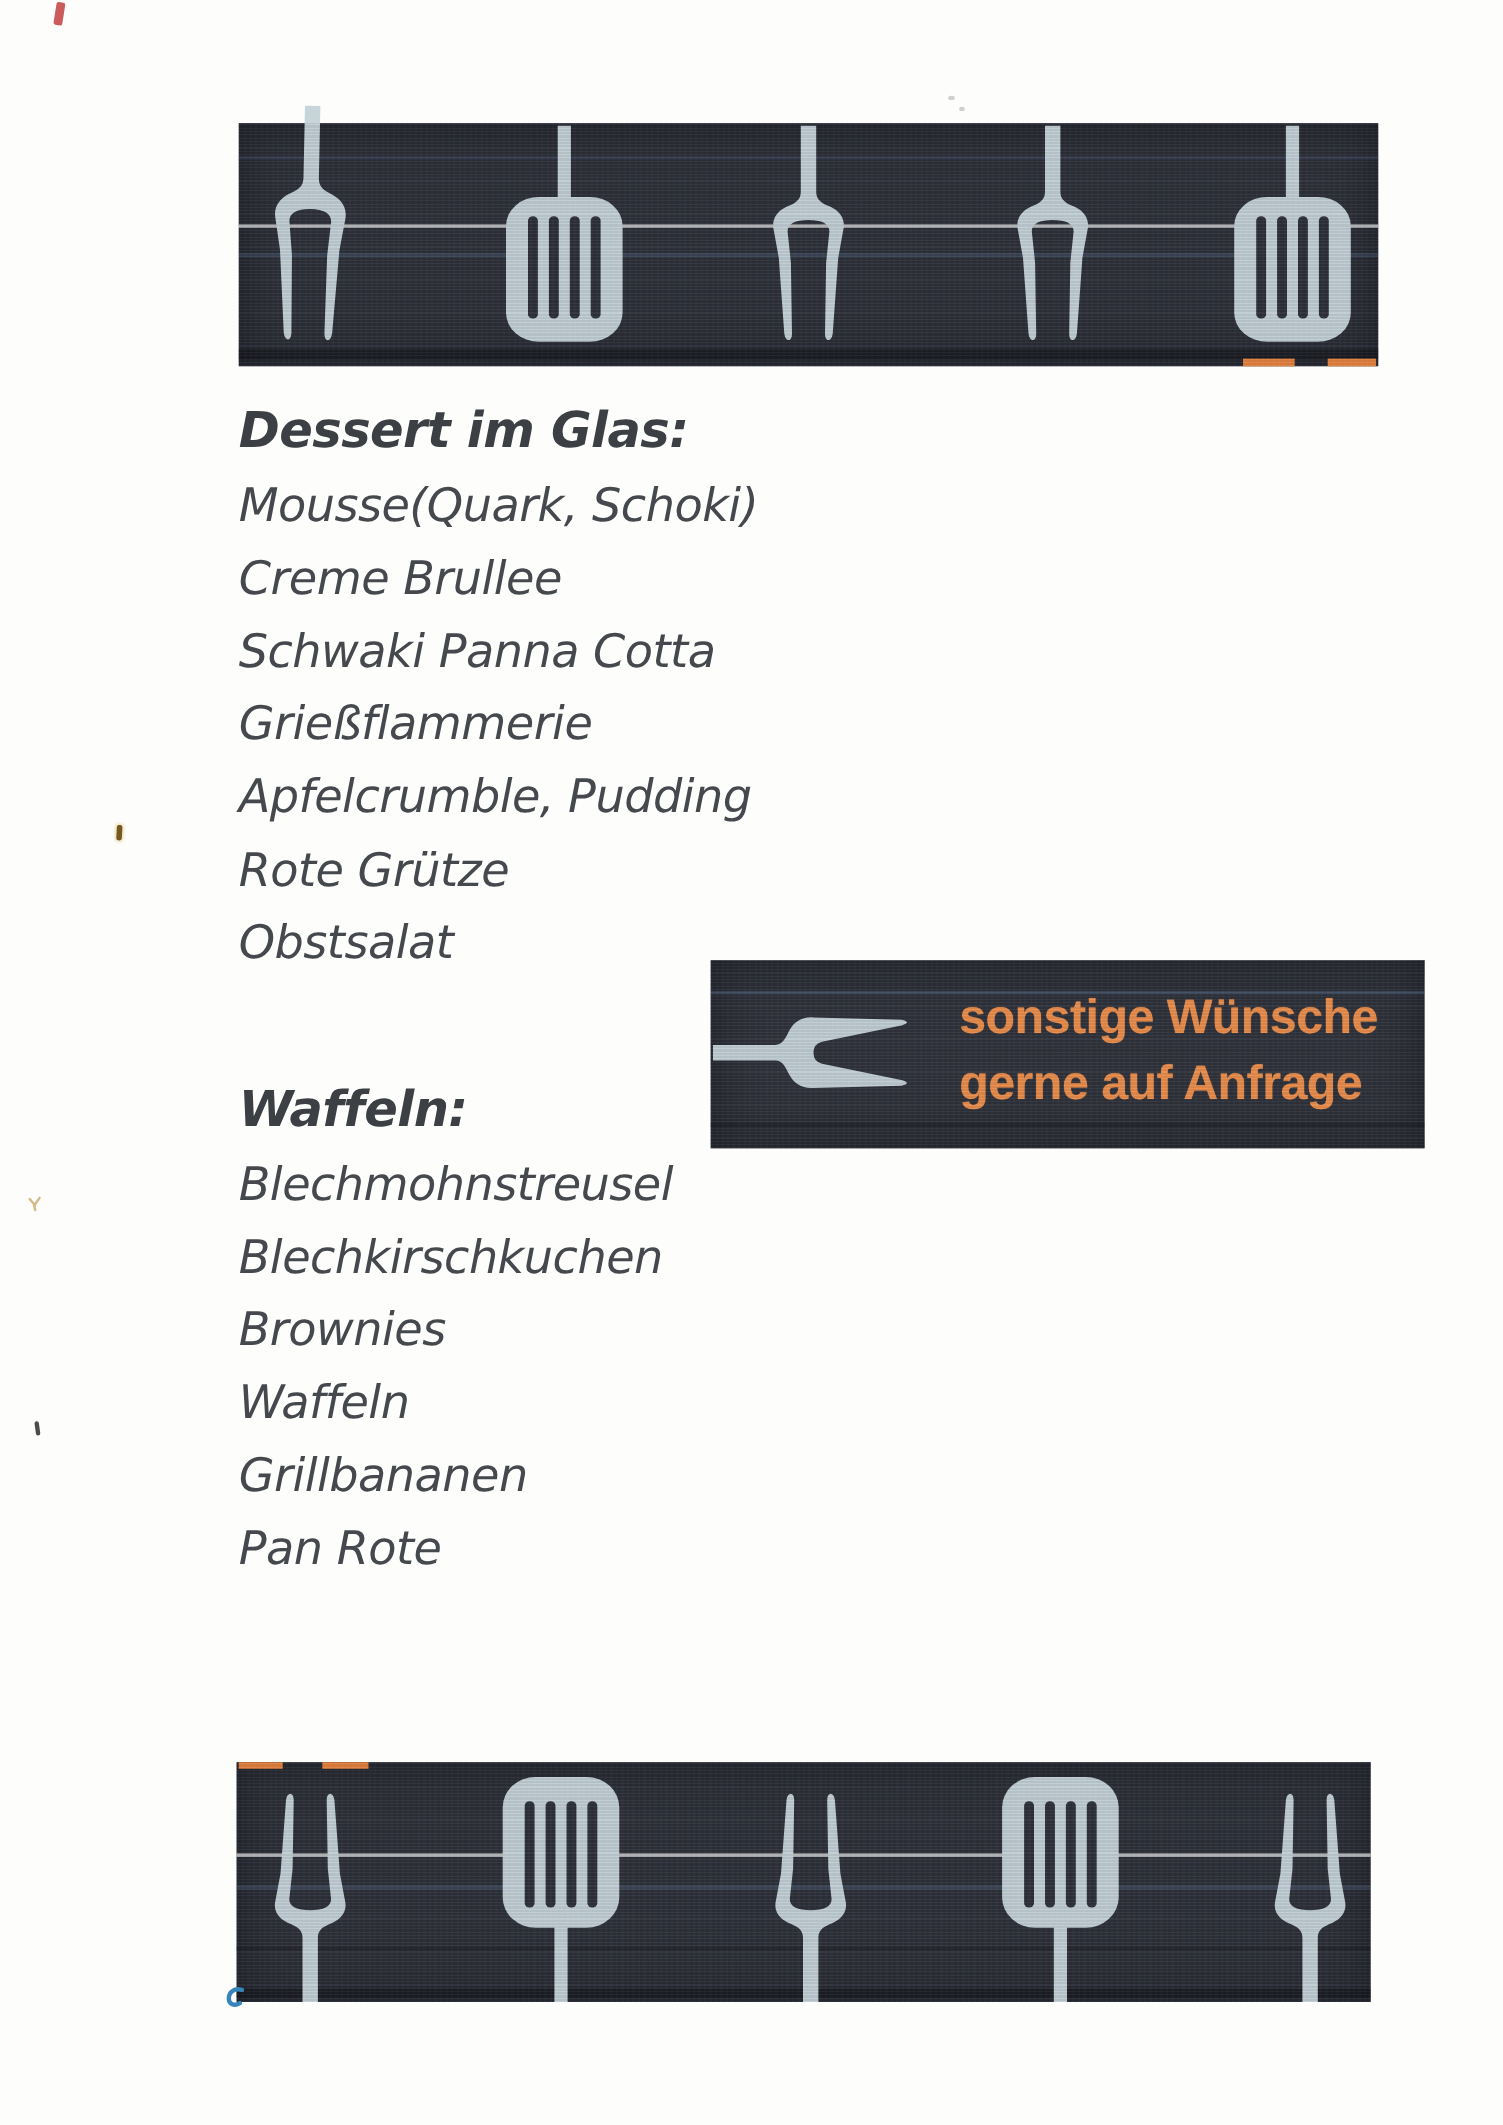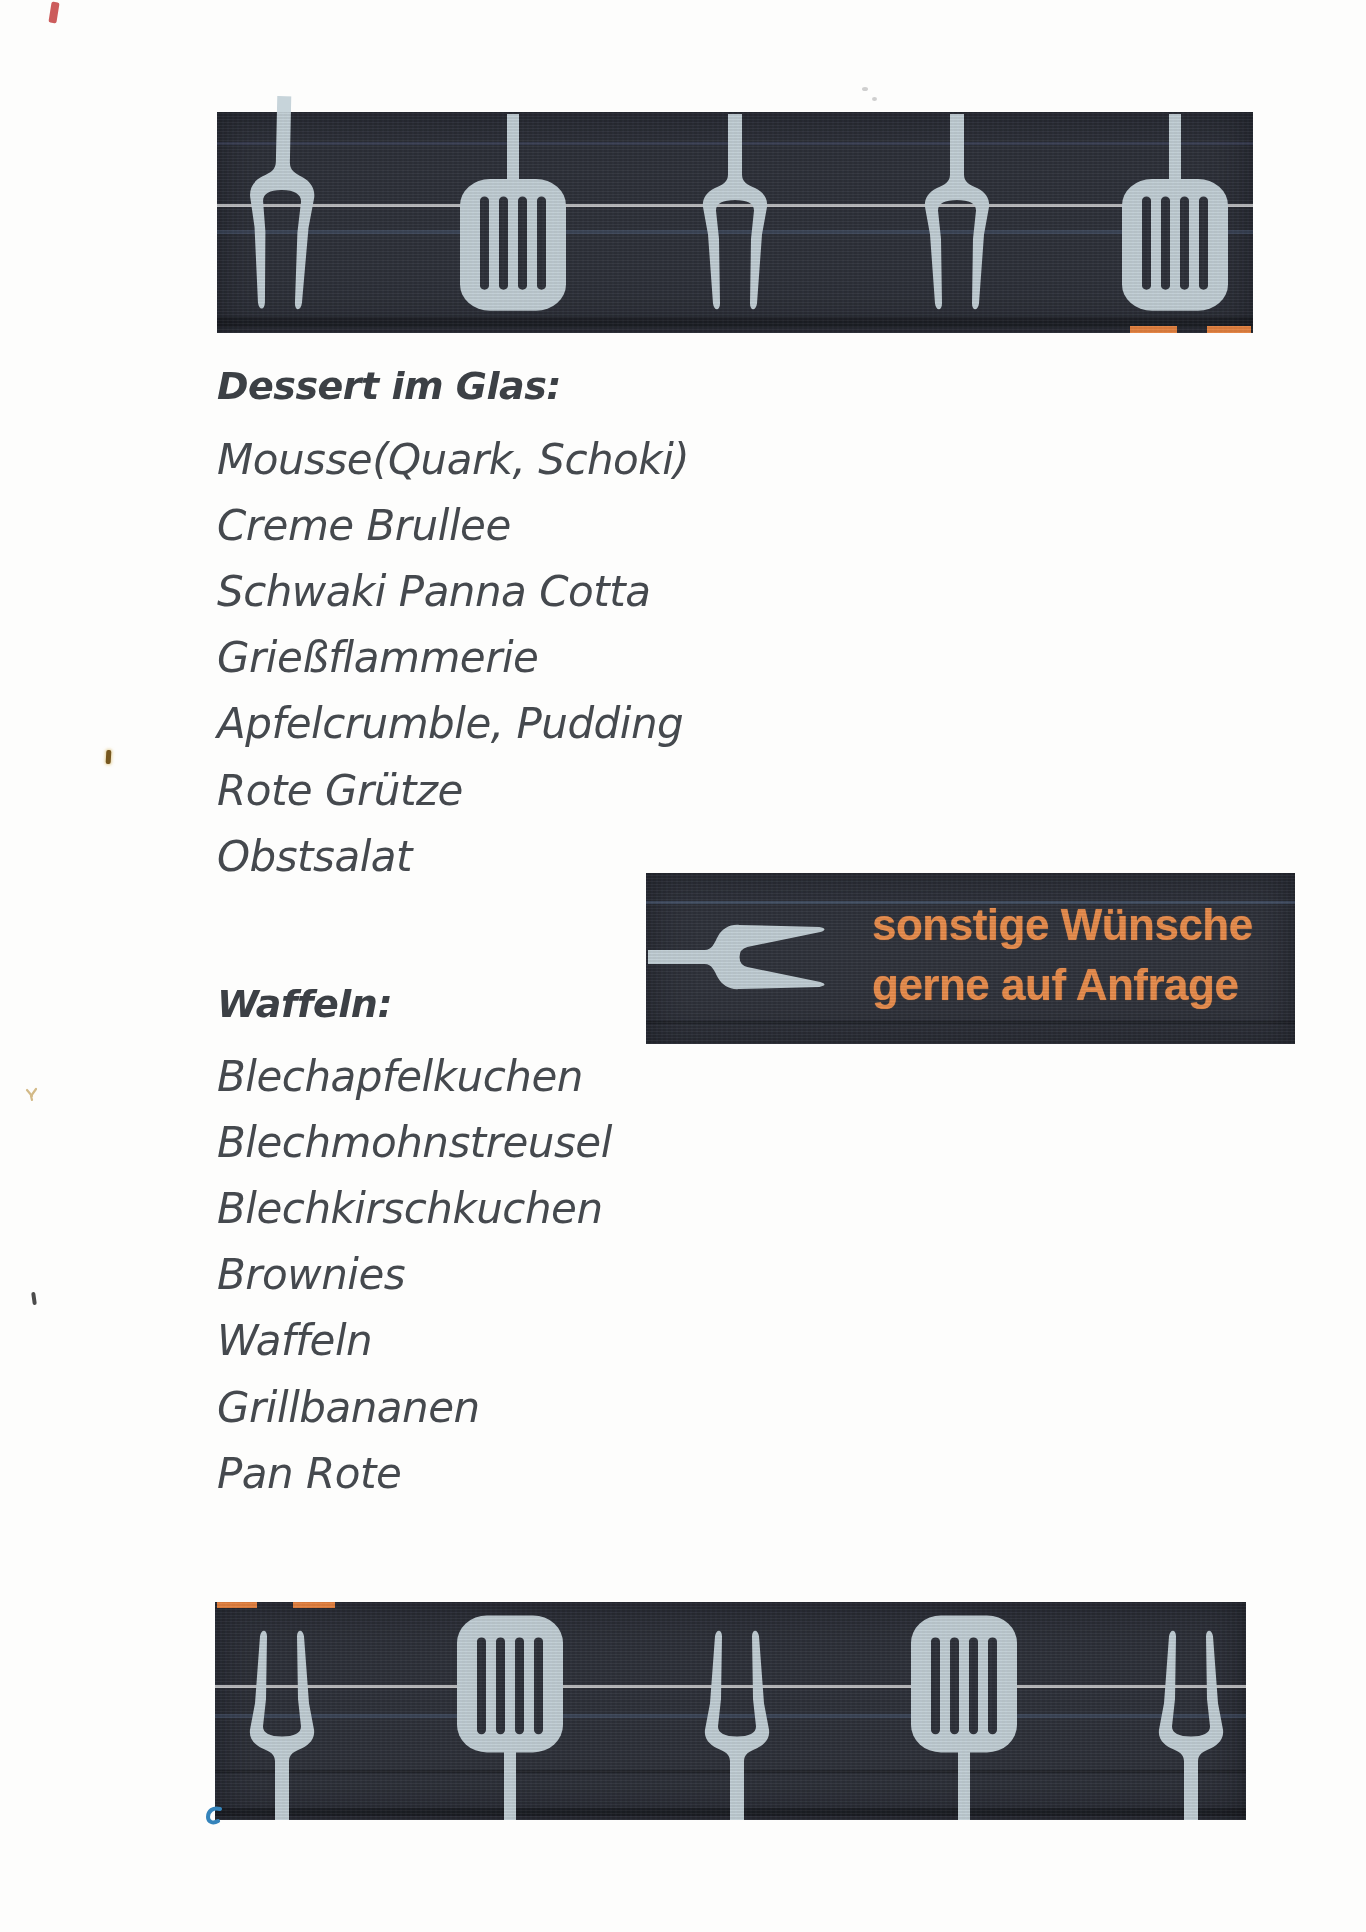--- a/index.html
+++ b/index.html
@@ -44,21 +44,21 @@
     letter-spacing:-.5px;
     text-shadow:0 0 1px rgba(240,145,78,.6);
     white-space:nowrap;
   }
 
   
   .menu-heading{
     position:absolute;left:217px;margin:0;
     font-family:"DejaVu Sans",sans-serif;
     font-style:italic;font-weight:bold;
-    font-size:38px;line-height:1.1;
+    font-size:45px;line-height:1.1;
     letter-spacing:-.5px;
     color:#3c4045;
   }
   .heading-1{top:366px;}
   .heading-2{top:984px;}
   .menu-list{
     position:absolute;left:217px;margin:0;padding:0;list-style:none;
   }
   .list-1{top:426px;}
   .list-2{top:1043px;}
@@ -154,21 +154,20 @@
         </svg>
     </div>
     <div class="request-text">
       <div>sonstige Wünsche</div>
       <div>gerne auf Anfrage</div>
     </div>
   </div>
 
   <h2 class="menu-heading heading-2">Waffeln:</h2>
   <ul class="menu-list list-2">
-      <li class="menu-item">Blechapfelkuchen</li>
       <li class="menu-item">Blechmohnstreusel</li>
       <li class="menu-item">Blechkirschkuchen</li>
       <li class="menu-item">Brownies</li>
       <li class="menu-item">Waffeln</li>
       <li class="menu-item">Grillbananen</li>
       <li class="menu-item">Pan Rote</li>
     </ul>
 
   <div class="banner banner-bottom">
     <div class="scanline" style="top:83px;height:3px;background:rgba(255,255,255,.7);"></div>

